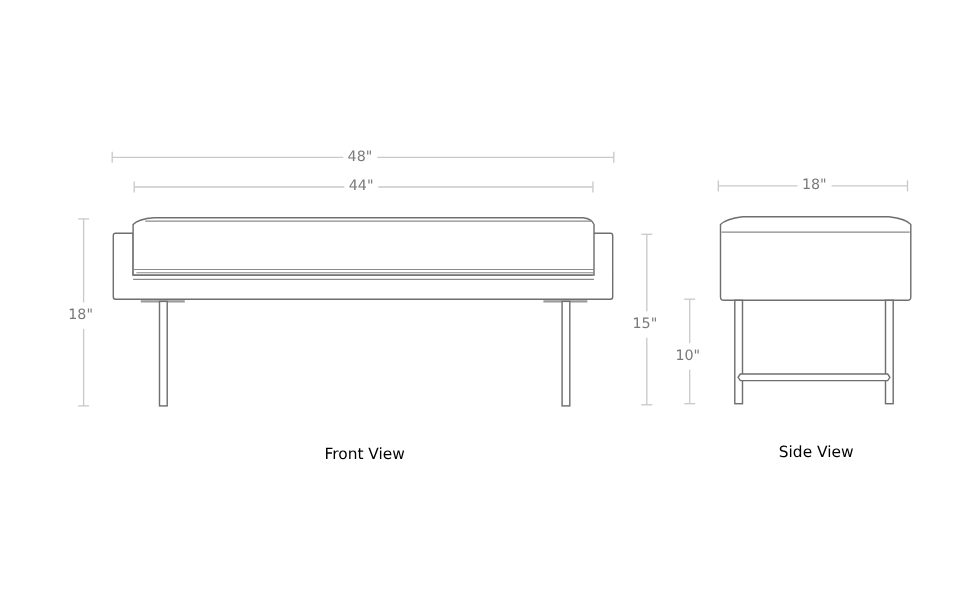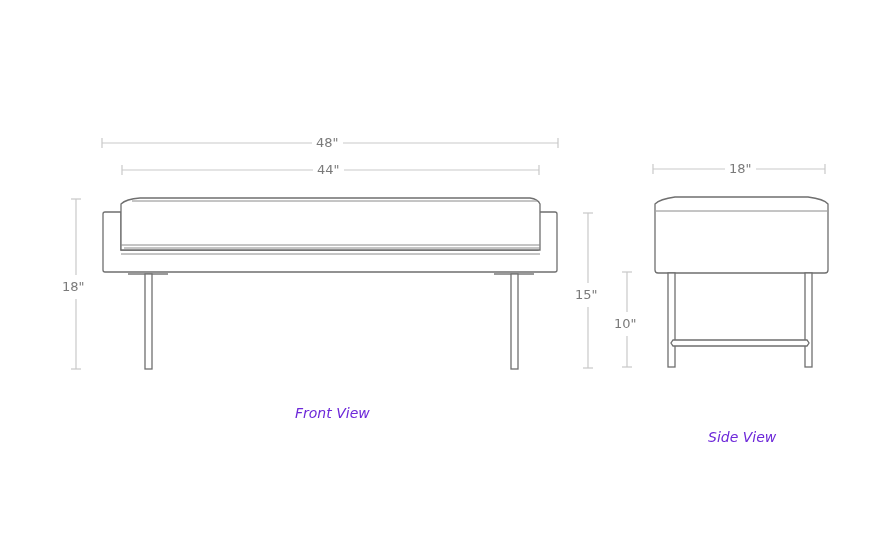--- a/index.html
+++ b/index.html
@@ -2,21 +2,21 @@
 <html><head>
   <meta charset="utf-8">
   <style>
     html, body { margin:0; padding:0; background:#ffffff; }
     body { width:890px; height:546px; position:relative; overflow:hidden; font-family:"DejaVu Sans", "Liberation Sans", sans-serif; }
     svg { position:absolute; left:0; top:0; }
     .dim { stroke:#c9c9c9; stroke-width:1.2; fill:none; }
     .draw { stroke:#6f6f6f; stroke-width:1.3; fill:#fff; }
     .draw-thin { stroke:#8a8a8a; stroke-width:1; fill:none; }
     .lbl { position:absolute; font-size:13px; color:#7a7a7a; background:#fff; padding:0 4px; line-height:16px; white-space:nowrap; }
-    .view-lbl { position:absolute; font-size:14px; color:#6d28d9; white-space:nowrap;font-style:italic; }
+    .view-lbl { position:absolute; font-size:14px; color:#000000; white-space:nowrap; }
   </style>
 </head>
 <body>
 
 <svg width="890" height="546" viewBox="0 0 890 546">
 
   <g>
     <line class="dim" x1="102" y1="143" x2="558" y2="143"></line>
     <line class="dim" x1="102" y1="138" x2="102" y2="148"></line>
     <line class="dim" x1="558" y1="138" x2="558" y2="148"></line>
@@ -81,13 +81,13 @@
 </svg>
 
 <span class="lbl" style="left:312px; top:135px;">48"</span>
 <span class="lbl" style="left:313px; top:162px;">44"</span>
 <span class="lbl" style="left:62px; top:275px; padding:4px 0;">18"</span>
 <span class="lbl" style="left:575px; top:283px; padding:4px 0;">15"</span>
 <span class="lbl" style="left:725px; top:161px;">18"</span>
 <span class="lbl" style="left:614px; top:312px; padding:4px 0;">10"</span>
 
 <span class="view-lbl" style="left:295px; top:405px;">Front View</span>
-<span class="view-lbl" style="left:708px; top:403px;margin-top:26px;">Side View</span>
+<span class="view-lbl" style="left:708px; top:403px;">Side View</span>
 
 </body></html>

